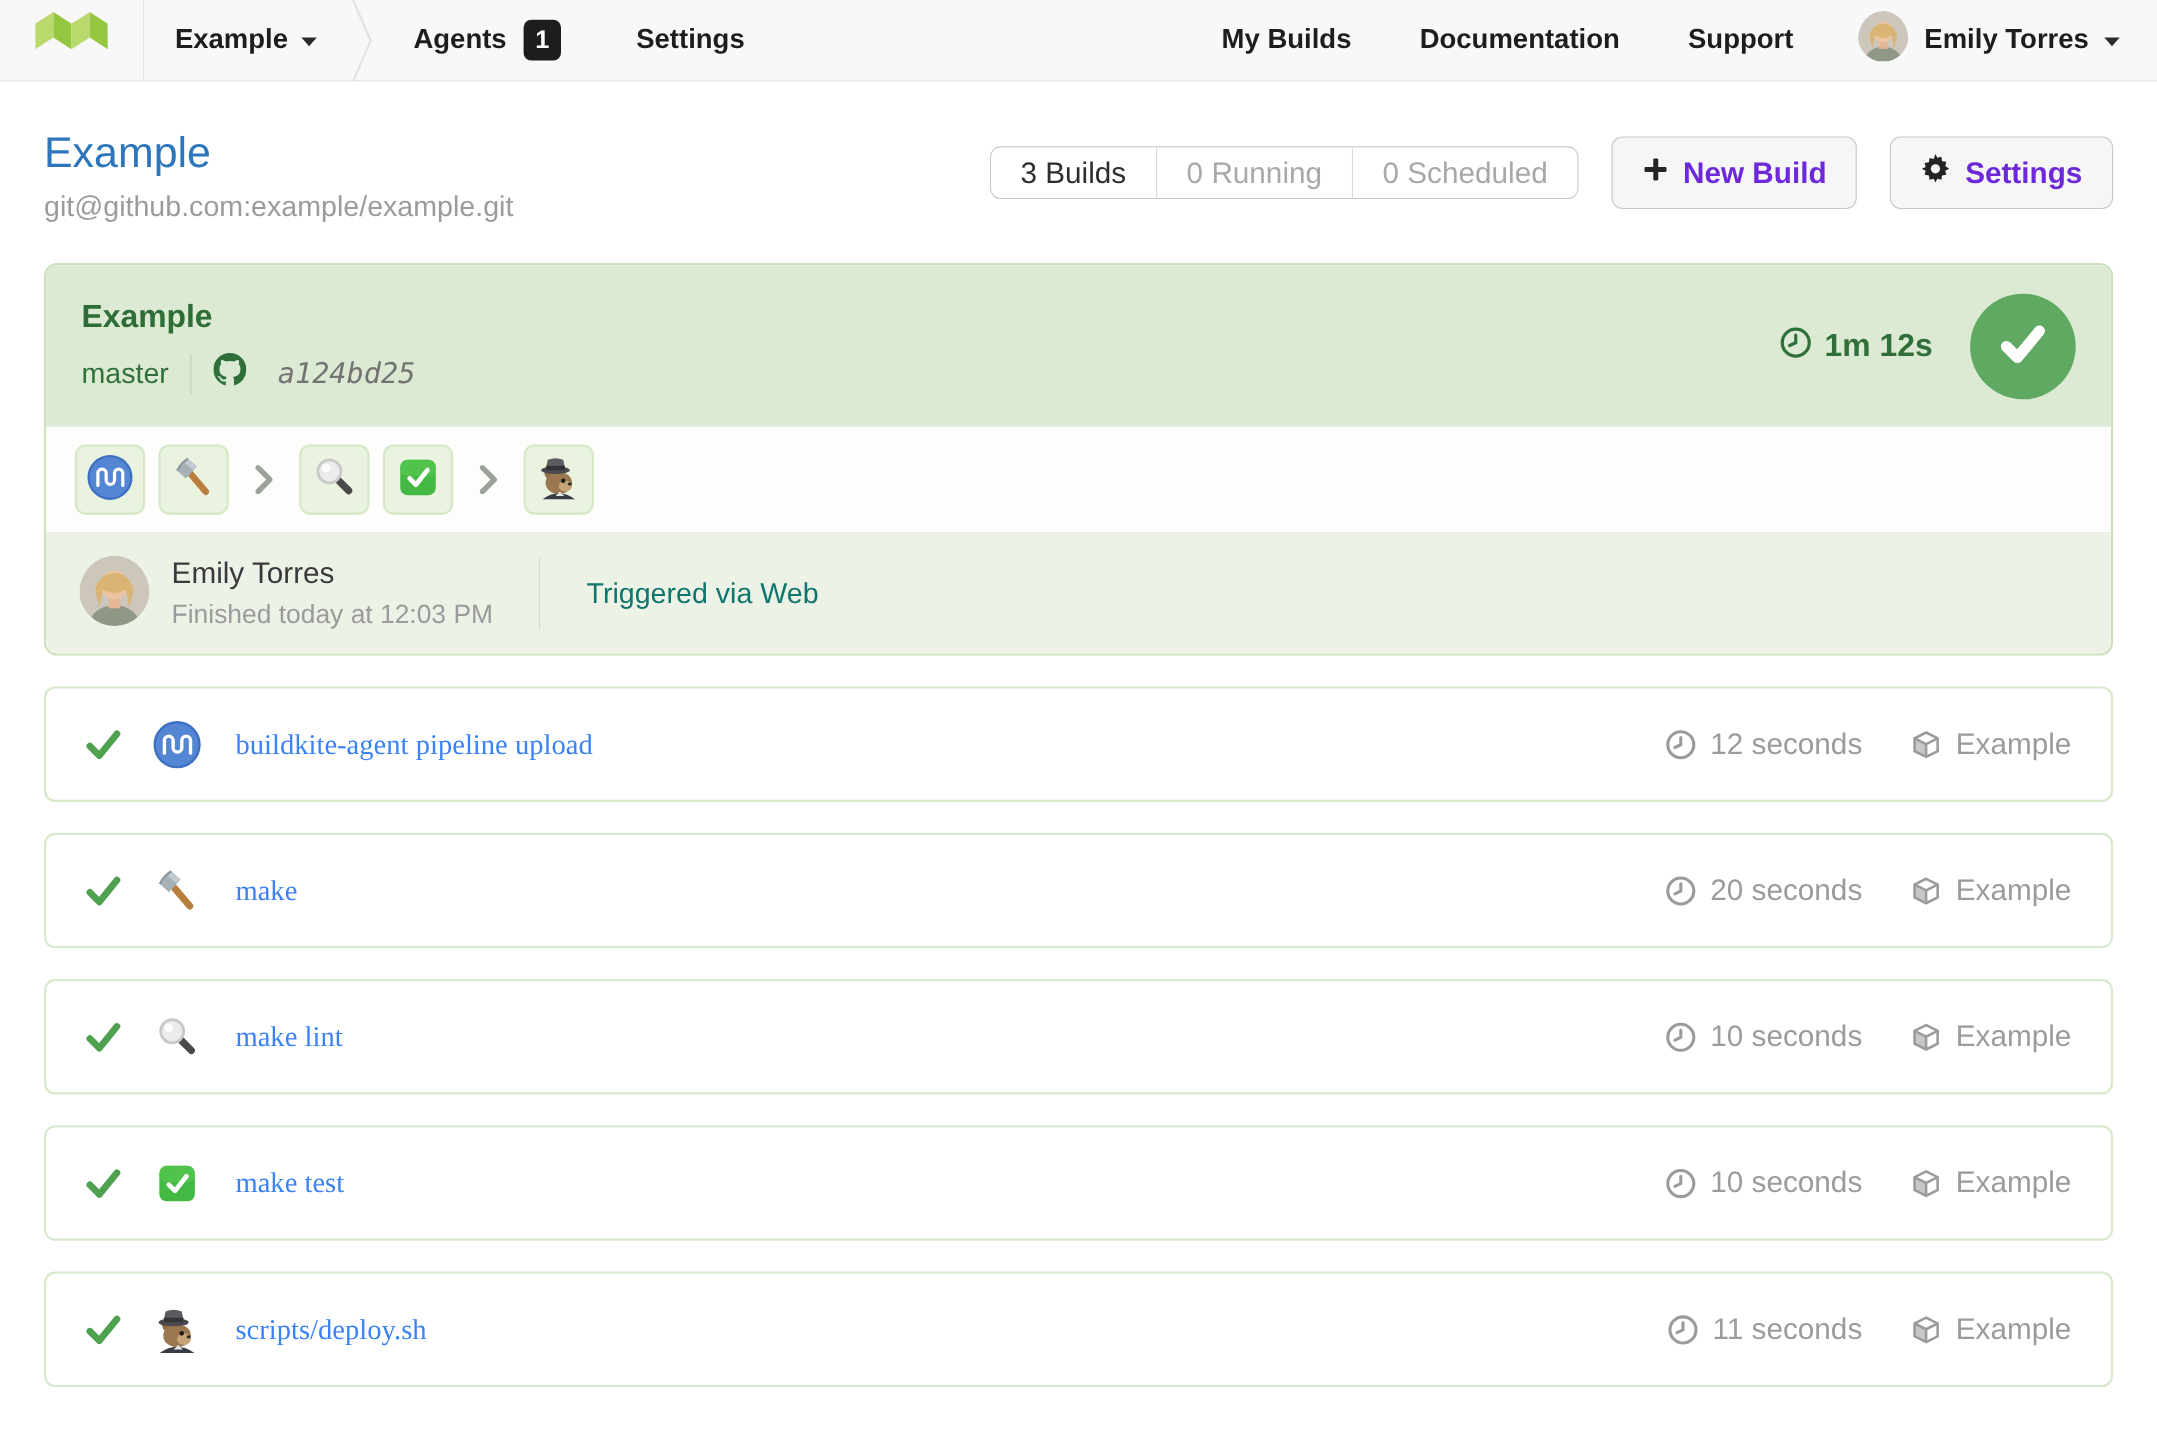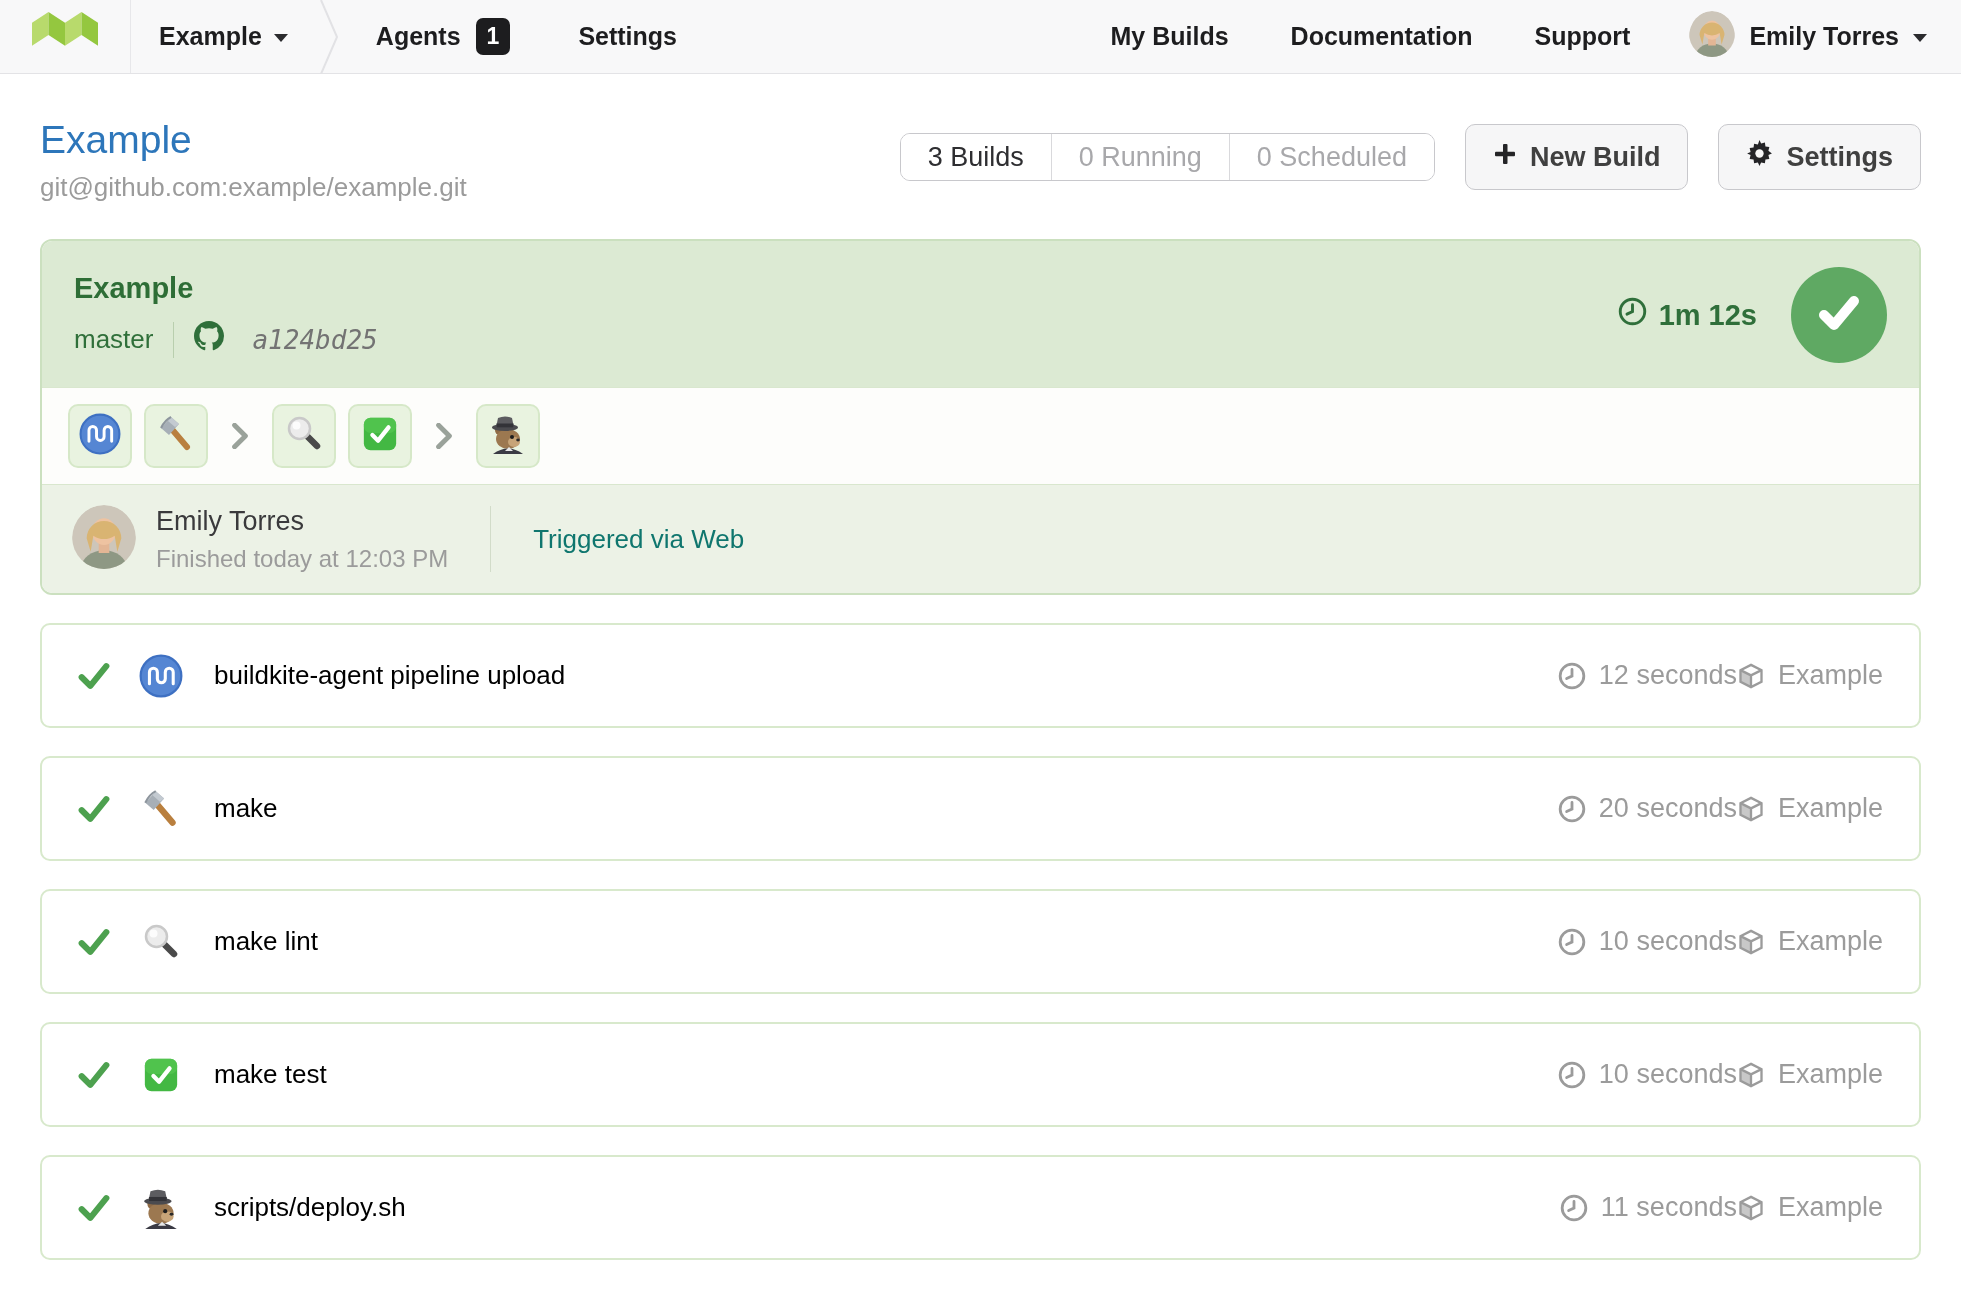--- a/index.html
+++ b/index.html
@@ -54,21 +54,21 @@
     overflow:hidden; height:48px; align-items:stretch;
   }
   .seg {
     padding:0 27px; display:flex; align-items:center; font-size:27px;
     color:#a8a8ab; border-left:1px solid #d9d9dc; cursor:pointer; background:#fff;
   }
   .seg:first-child { border-left:none; color:#2e2e31; font-weight:500; }
   .btn {
     display:flex; align-items:center; gap:13px; height:66px; padding:0 27px;
     background:#f6f6f7; border:1px solid #c8c8cc; border-radius:10px;
-    font-size:27px; font-weight:600; color:#404040; cursor:pointer;
+    font-size:27px; font-weight:600; color:#6d28d9; cursor:pointer;
     font-family:"Liberation Sans", sans-serif;
   }
   .btn.white { background:#fff; }
 
   
   .build-card { margin-top:36px; border:2px solid #cbe0bf; border-radius:12px; overflow:hidden; }
   .build-head { background:#dcead3; padding:26px 32px 24px; display:flex; align-items:center; }
   .bh-title { font-size:29px; font-weight:700; color:#2e6e36; }
   .bh-meta { margin-top:16px; display:flex; align-items:center; gap:20px; font-size:26px; color:#30703a; }
   .bh-div { width:1px; height:36px; background:#b9cfae; }
@@ -99,22 +99,22 @@
   .trigger { font-size:26px; color:#0f766e; }
   .rebuild-wrap { margin-left:auto; }
 
   
   .job {
     margin-top:28px; border:2px solid #d8e9cc; border-radius:10px; background:#fff;
     height:105px; display:flex; align-items:center; padding:0 36px; cursor:pointer;
   }
   .job-check { margin-right:28px; display:flex; }
   .job-icon { width:46px; display:flex; justify-content:center; margin-right:30px; }
-  .job-cmd { font-family:Liberation Sans, sans-serif; font-size:26px; color:#000000; }
-  .job-right { margin-left:auto; display:flex; color:#9b9b9b; font-size:27px; }
+  .job-cmd { font-family:Liberation Serif, serif; font-size:26px; color:#3b82f6; }
+  .job-right { margin-left:auto; display:flex; gap:44px; color:#9b9b9b; font-size:27px; }
   .meta-item { display:flex; align-items:center; gap:13px; }
   .meta-item svg { flex:none; }
 </style>
 </head>
 <body>
 
 <div class="nav">
   <div class="logo-cell">
     <span>
       <svg width="66" height="48" viewBox="0 0 80 56">

